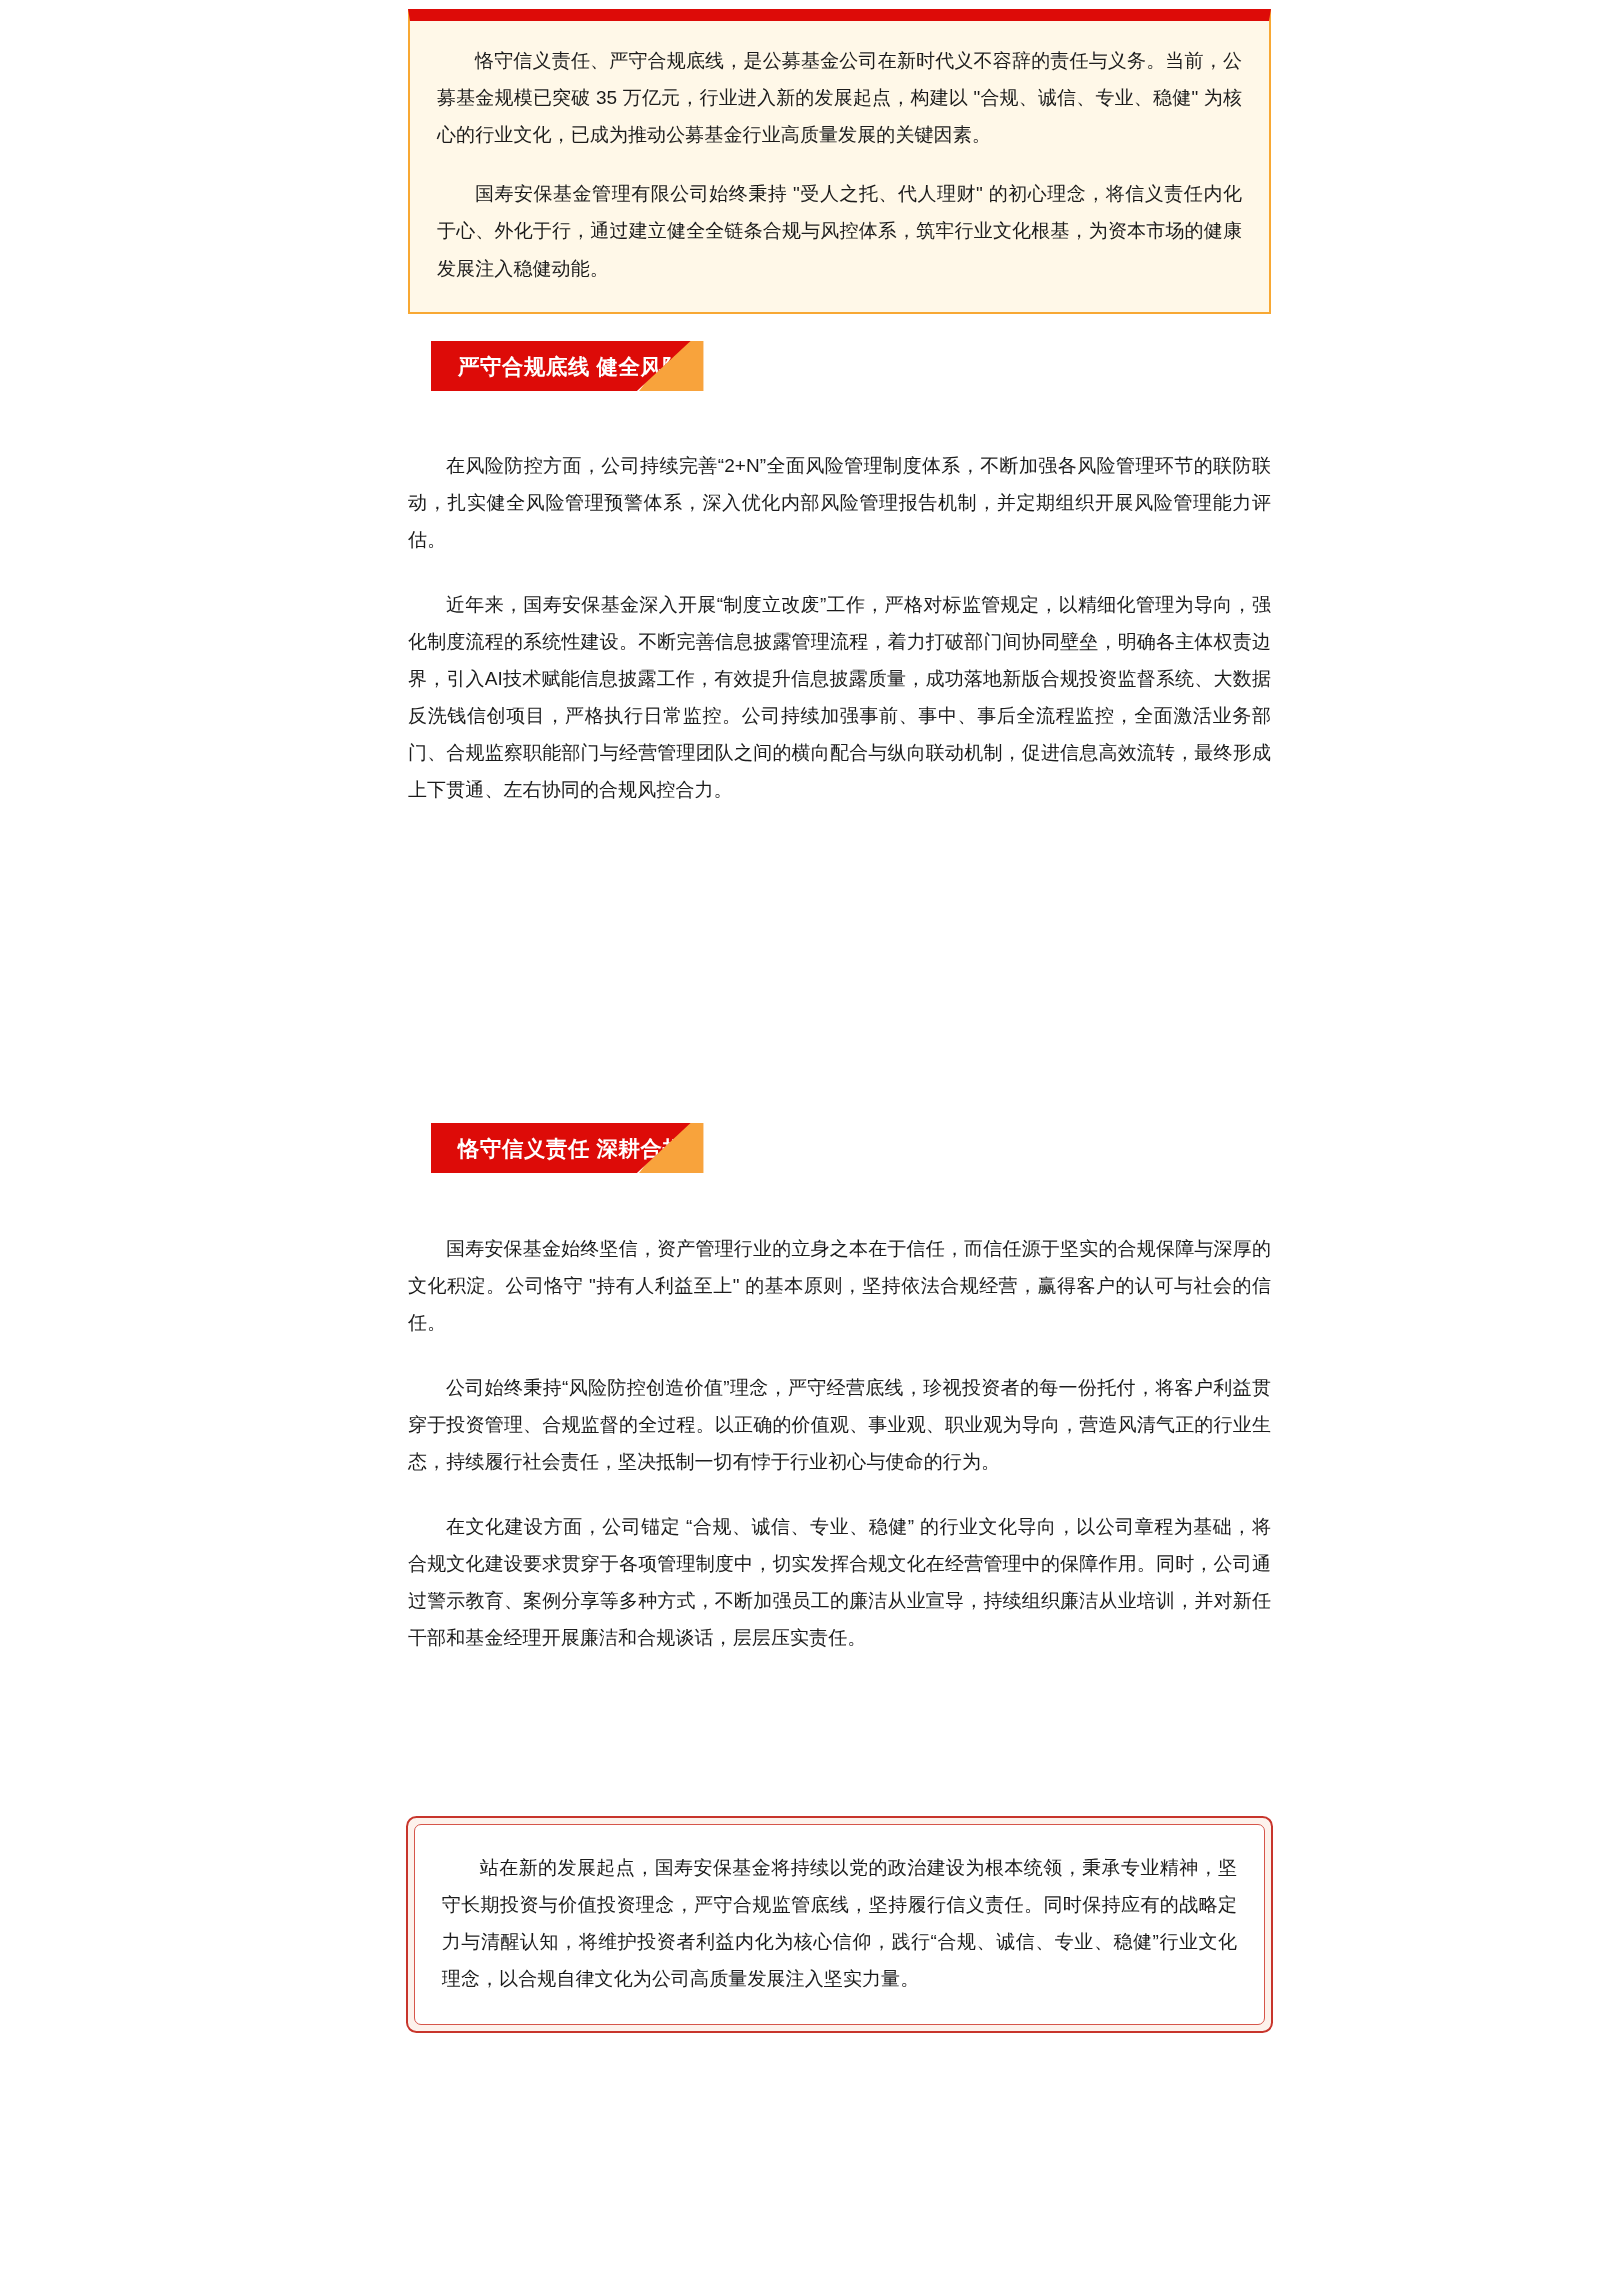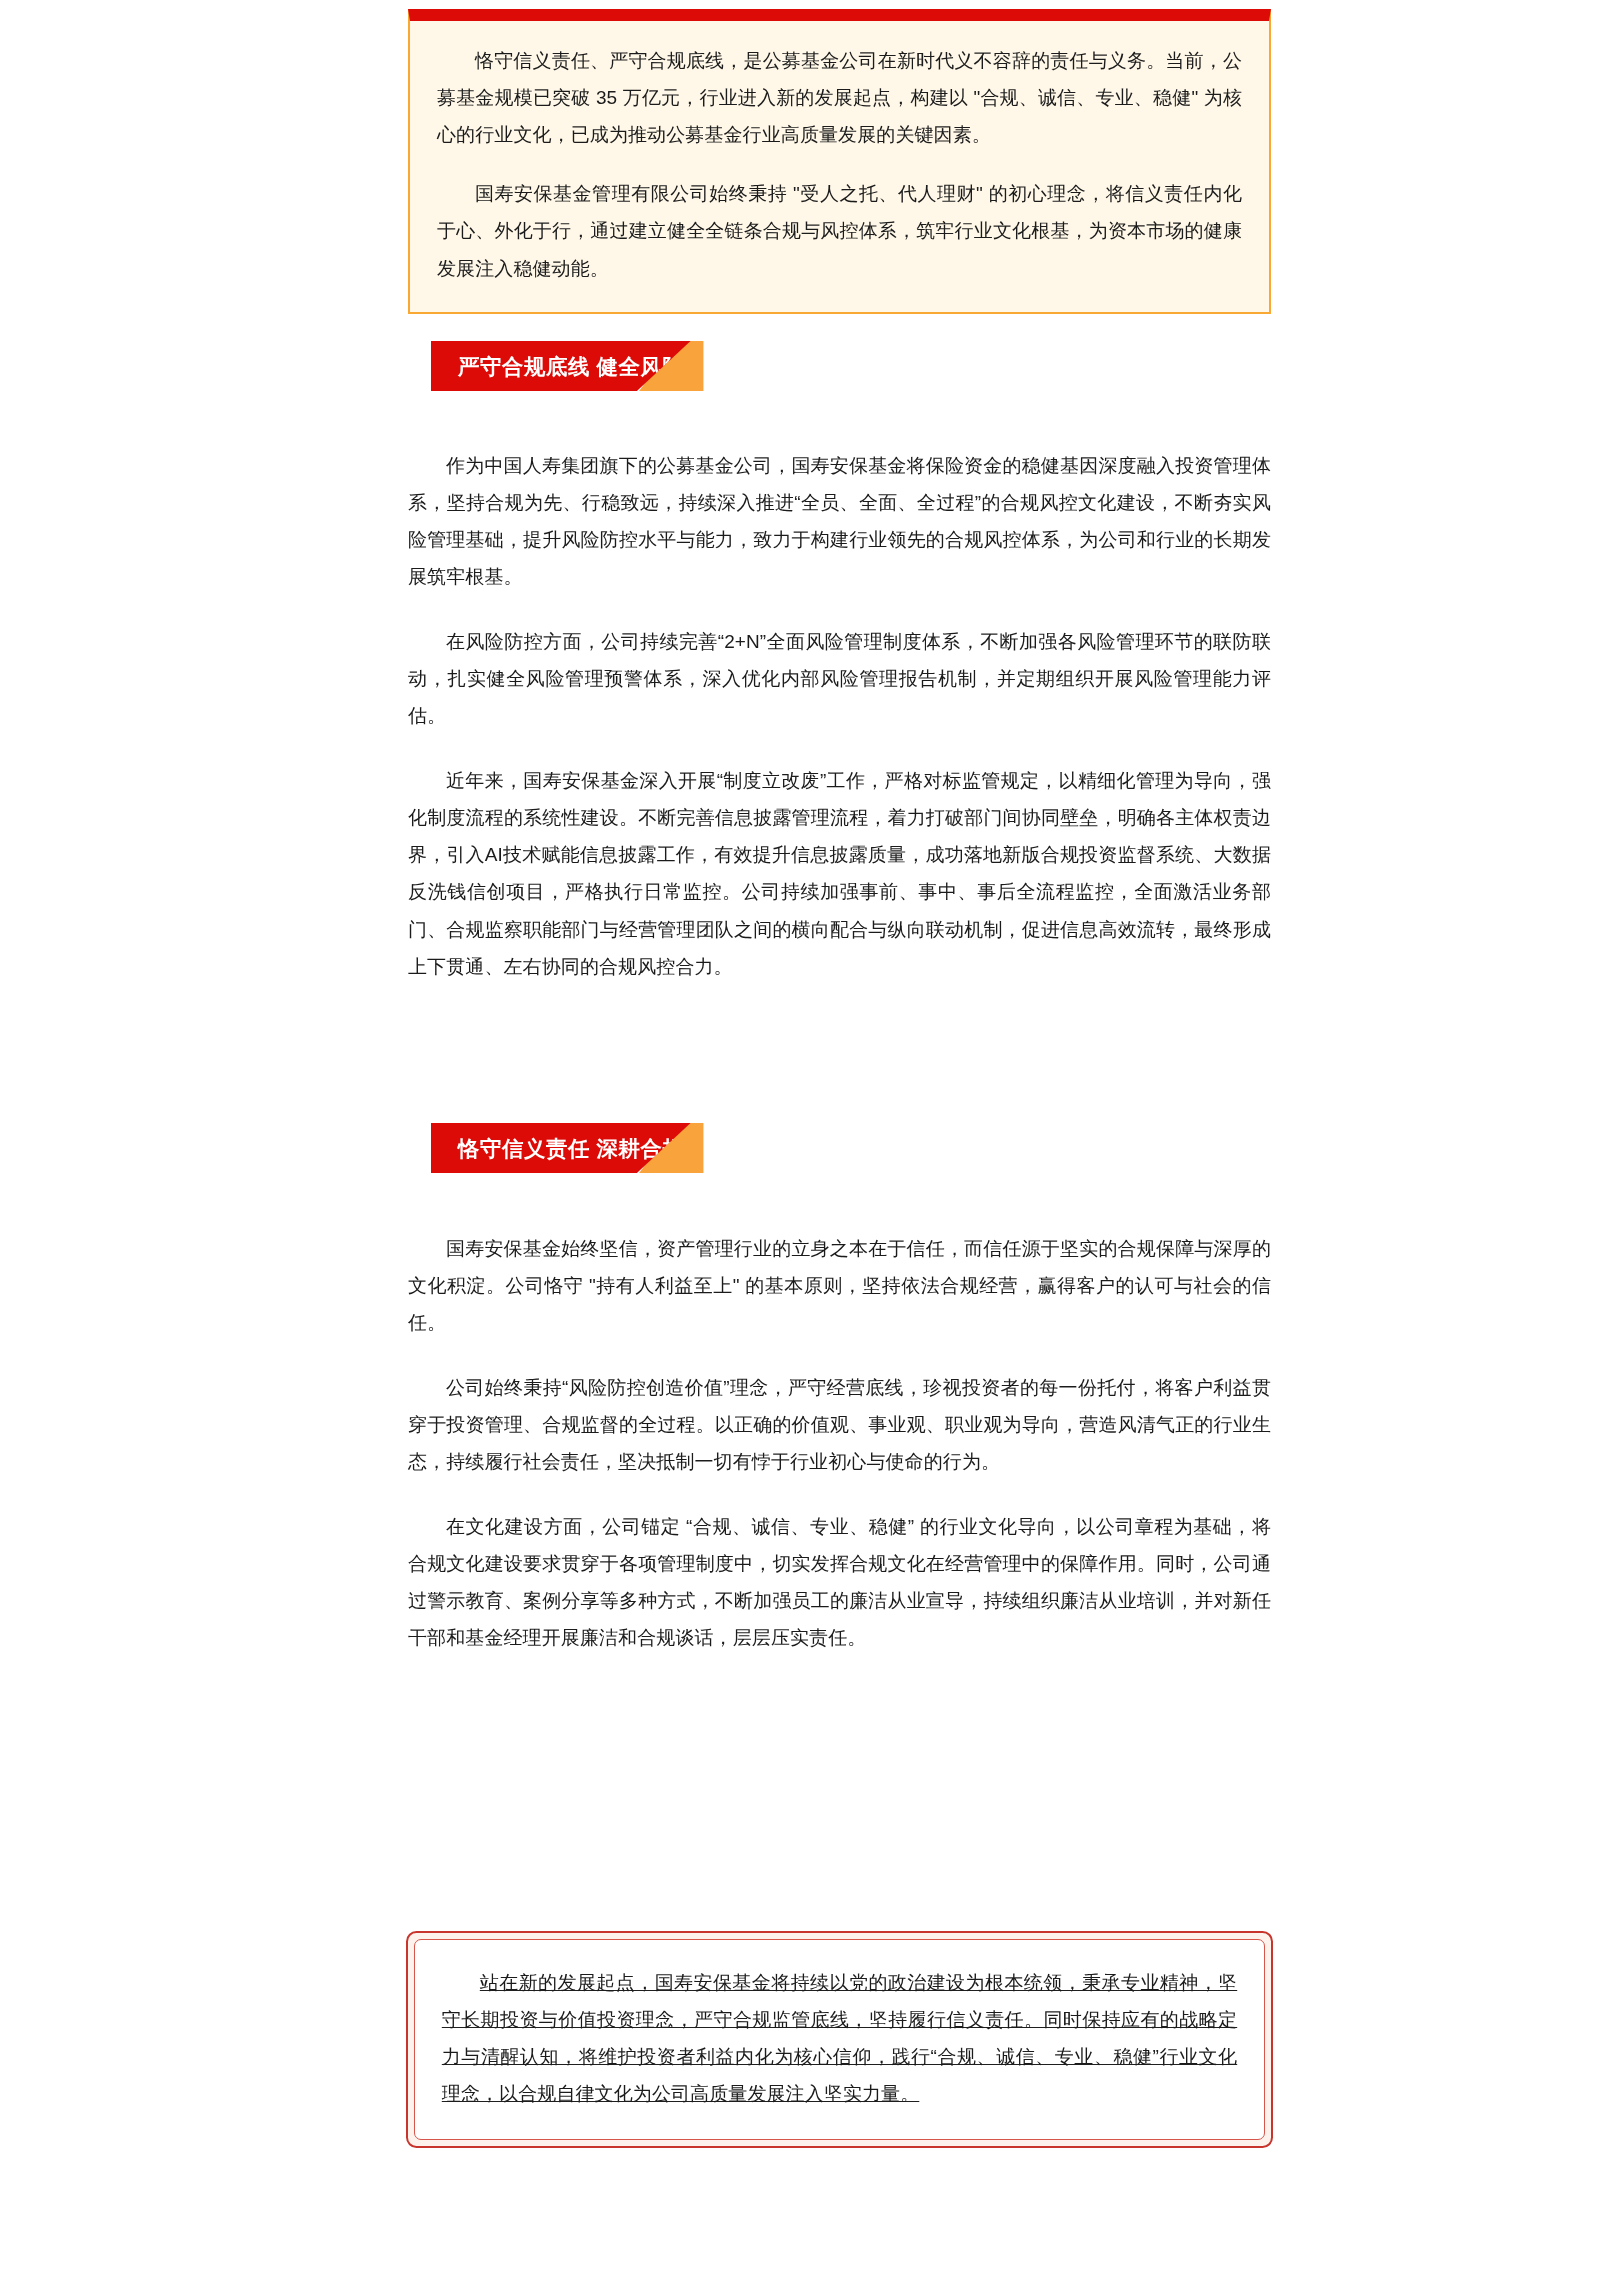--- a/index.html
+++ b/index.html
@@ -152,39 +152,38 @@
   </div>
 
   <div class="banner-wrap" style="top:341px;">
     <div class="banner-tail"></div>
     <div class="banner-body">
       <span class="banner-label">严守合规底线 健全风险管理体系</span>
     </div>
   </div>
 
   <div class="body-block" style="top:447px;">
-    <p>作为中国人寿集团旗下的公募基金公司，国寿安保基金将保险资金的稳健基因深度融入投资管理体系，坚持合规为先、行稳致远，持续深入推进“全员、全面、全过程”的合规风控文化建设，不断夯实风险管理基础，提升风险防控水平与能力，致力于构建行业领先的合规风控体系，为公司和行业的长期发展筑牢根基。</p>
     <p>在风险防控方面，公司持续完善“2+N”全面风险管理制度体系，不断加强各风险管理环节的联防联动，扎实健全风险管理预警体系，深入优化内部风险管理报告机制，并定期组织开展风险管理能力评估。</p>
     <p>近年来，国寿安保基金深入开展“制度立改废”工作，严格对标监管规定，以精细化管理为导向，强化制度流程的系统性建设。不断完善信息披露管理流程，着力打破部门间协同壁垒，明确各主体权责边界，引入AI技术赋能信息披露工作，有效提升信息披露质量，成功落地新版合规投资监督系统、大数据反洗钱信创项目，严格执行日常监控。公司持续加强事前、事中、事后全流程监控，全面激活业务部门、合规监察职能部门与经营管理团队之间的横向配合与纵向联动机制，促进信息高效流转，最终形成上下贯通、左右协同的合规风控合力。</p>
   </div>
 
   <div class="banner-wrap" style="top:1123px;">
     <div class="banner-tail"></div>
     <div class="banner-body">
       <span class="banner-label">恪守信义责任  深耕合规文化建设</span>
     </div>
   </div>
 
   <div class="body-block" style="top:1230px;">
     <p>国寿安保基金始终坚信，资产管理行业的立身之本在于信任，而信任源于坚实的合规保障与深厚的文化积淀。公司恪守 "持有人利益至上" 的基本原则，坚持依法合规经营，赢得客户的认可与社会的信任。</p>
     <p>公司始终秉持“风险防控创造价值”理念，严守经营底线，珍视投资者的每一份托付，将客户利益贯穿于投资管理、合规监督的全过程。以正确的价值观、事业观、职业观为导向，营造风清气正的行业生态，持续履行社会责任，坚决抵制一切有悖于行业初心与使命的行为。</p>
     <p>在文化建设方面，公司锚定 “合规、诚信、专业、稳健” 的行业文化导向，以公司章程为基础，将合规文化建设要求贯穿于各项管理制度中，切实发挥合规文化在经营管理中的保障作用。同时，公司通过警示教育、案例分享等多种方式，不断加强员工的廉洁从业宣导，持续组织廉洁从业培训，并对新任干部和基金经理开展廉洁和合规谈话，层层压实责任。</p>
   </div>
 
-  <div class="closing-outer" style="top:1931px;text-decoration:underline;">
+  <div class="closing-outer" style="top:1816px;">
     <div class="closing-inner">
       <p>站在新的发展起点，国寿安保基金将持续以党的政治建设为根本统领，秉承专业精神，坚守长期投资与价值投资理念，严守合规监管底线，坚持履行信义责任。同时保持应有的战略定力与清醒认知，将维护投资者利益内化为核心信仰，践行“合规、诚信、专业、稳健”行业文化理念，以合规自律文化为公司高质量发展注入坚实力量。</p>
     </div>
   </div>
 
 
 </div>
 
 
 </body></html>

